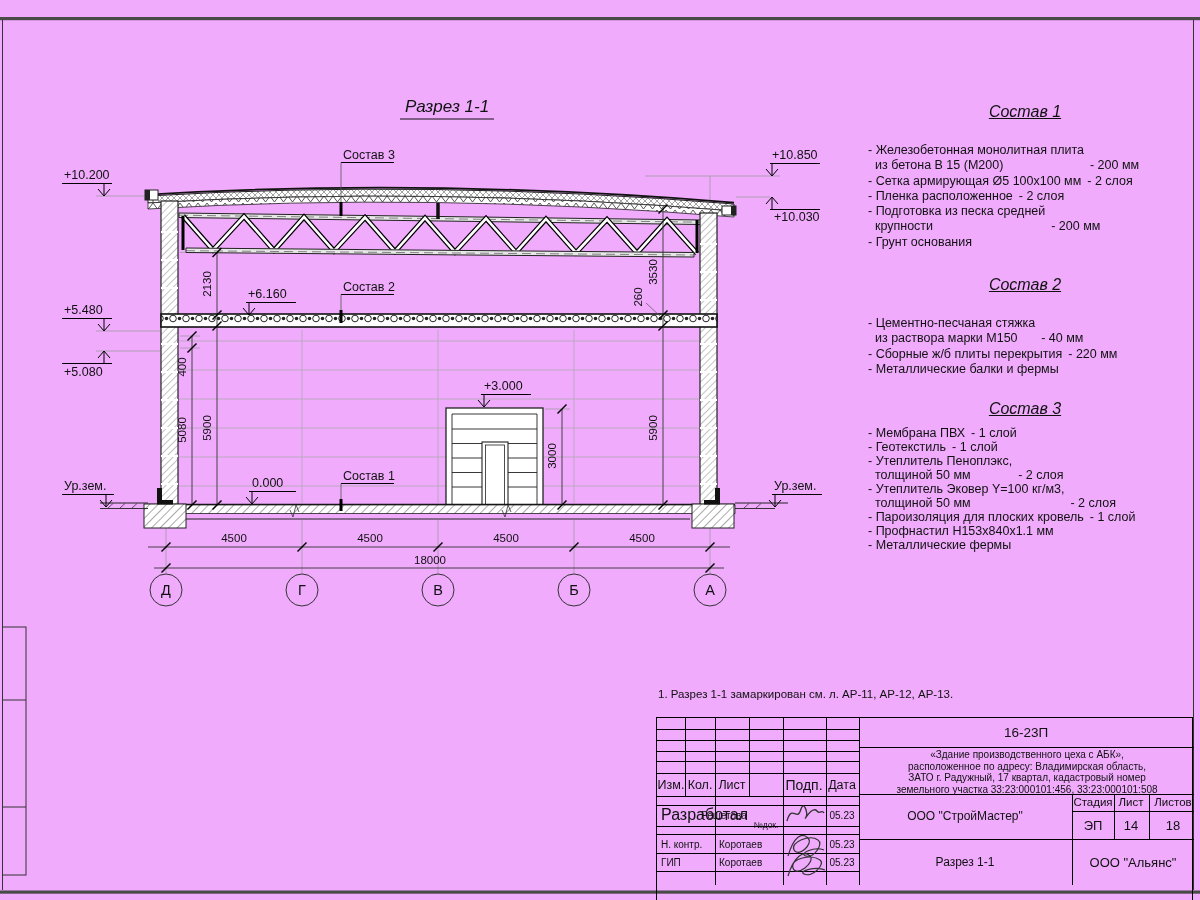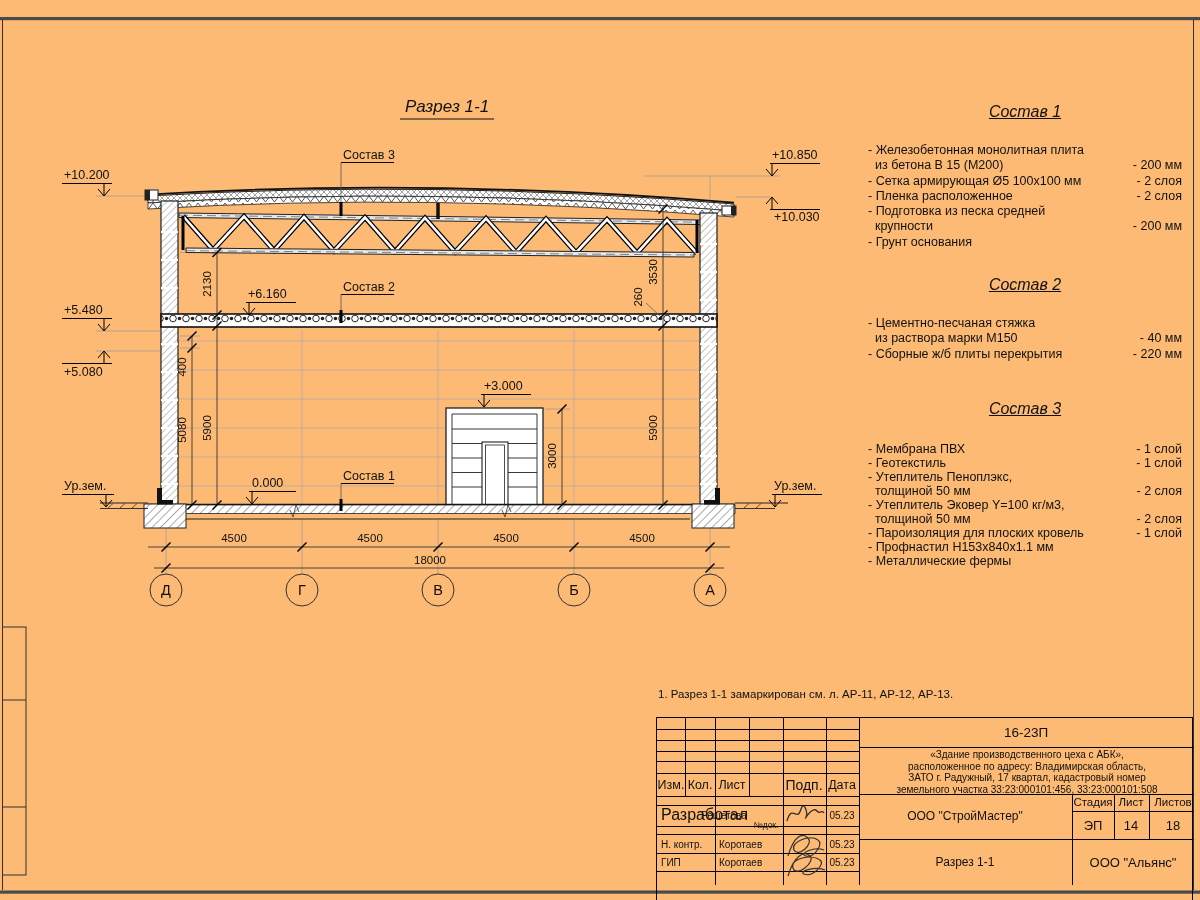--- a/index.html
+++ b/index.html
@@ -1,28 +1,28 @@
 <!DOCTYPE html>
 <html><head>
 <meta charset="utf-8">
 <style>
   html,body{margin:0;padding:0;background:#fff;}
-  #sheet{position:relative;width:1200px;height:900px;background:#fdba74;overflow:hidden;
+  #sheet{position:relative;width:1200px;height:900px;background:#f0abfc;overflow:hidden;
          font-family:"Liberation Sans",sans-serif;color:#111;}
   svg text{font-family:"Liberation Sans",sans-serif;fill:#111;}
   .ttl{font-size:17px;font-style:italic;}
   .lvl{font-size:12.5px;}
   .dim{font-size:11.5px;}
   .ax{font-size:14.5px;}
   .ldr{font-size:12.5px;}
   
   .cmp{position:absolute;left:868px;width:314px;}
   .cmp-title{text-align:center;font-style:italic;font-size:16px;text-decoration:underline;}
   .cmp-list{margin-top:22px;}
-  .cmp-item{display:flex;justify-content:space-between;align-items:flex-end;
+  .cmp-item{display:flex;align-items:flex-end;
             font-size:12.5px;line-height:1.22;}
   .cmp3 .cmp-item{line-height:1.12;font-size:12.5px;}
   .cmp-name{white-space:pre-line;}
   .cmp-val{white-space:nowrap;padding-left:6px;}
   
   .note{position:absolute;left:658px;top:688px;font-size:11.5px;}
   
   .tb{position:absolute;left:656px;top:717px;width:537px;height:209px;
       border:1.6px solid #000;box-sizing:border-box;}
   .tb .vl{position:absolute;width:1px;background:#000;}
@@ -350,26 +350,30 @@
   <div class="cmp-list">
     <div class="cmp-item">
           <span class="cmp-name">- Цементно-песчаная стяжка
 &nbsp;&nbsp;из раствора марки М150</span>
           <span class="cmp-val">- 40 мм</span>
         </div>
     <div class="cmp-item">
           <span class="cmp-name">- Сборные ж/б плиты перекрытия</span>
           <span class="cmp-val">- 220 мм</span>
         </div>
+    <div class="cmp-item">
+          <span class="cmp-name">- Металлические балки и фермы</span>
+          <span class="cmp-val"></span>
+        </div>
   </div>
 </div>
 
 <div class="cmp cmp3" style="top:400px;">
   <div class="cmp-title">Состав 3</div>
-  <div class="cmp-list" style="margin-top:24px;">
+  <div class="cmp-list" style="margin-top:8px;">
     <div class="cmp-item">
           <span class="cmp-name">- Мембрана ПВХ</span>
           <span class="cmp-val">- 1 слой</span>
         </div>
     <div class="cmp-item">
           <span class="cmp-name">- Геотекстиль</span>
           <span class="cmp-val">- 1 слой</span>
         </div>
     <div class="cmp-item">
           <span class="cmp-name">- Утеплитель Пеноплэкс,

